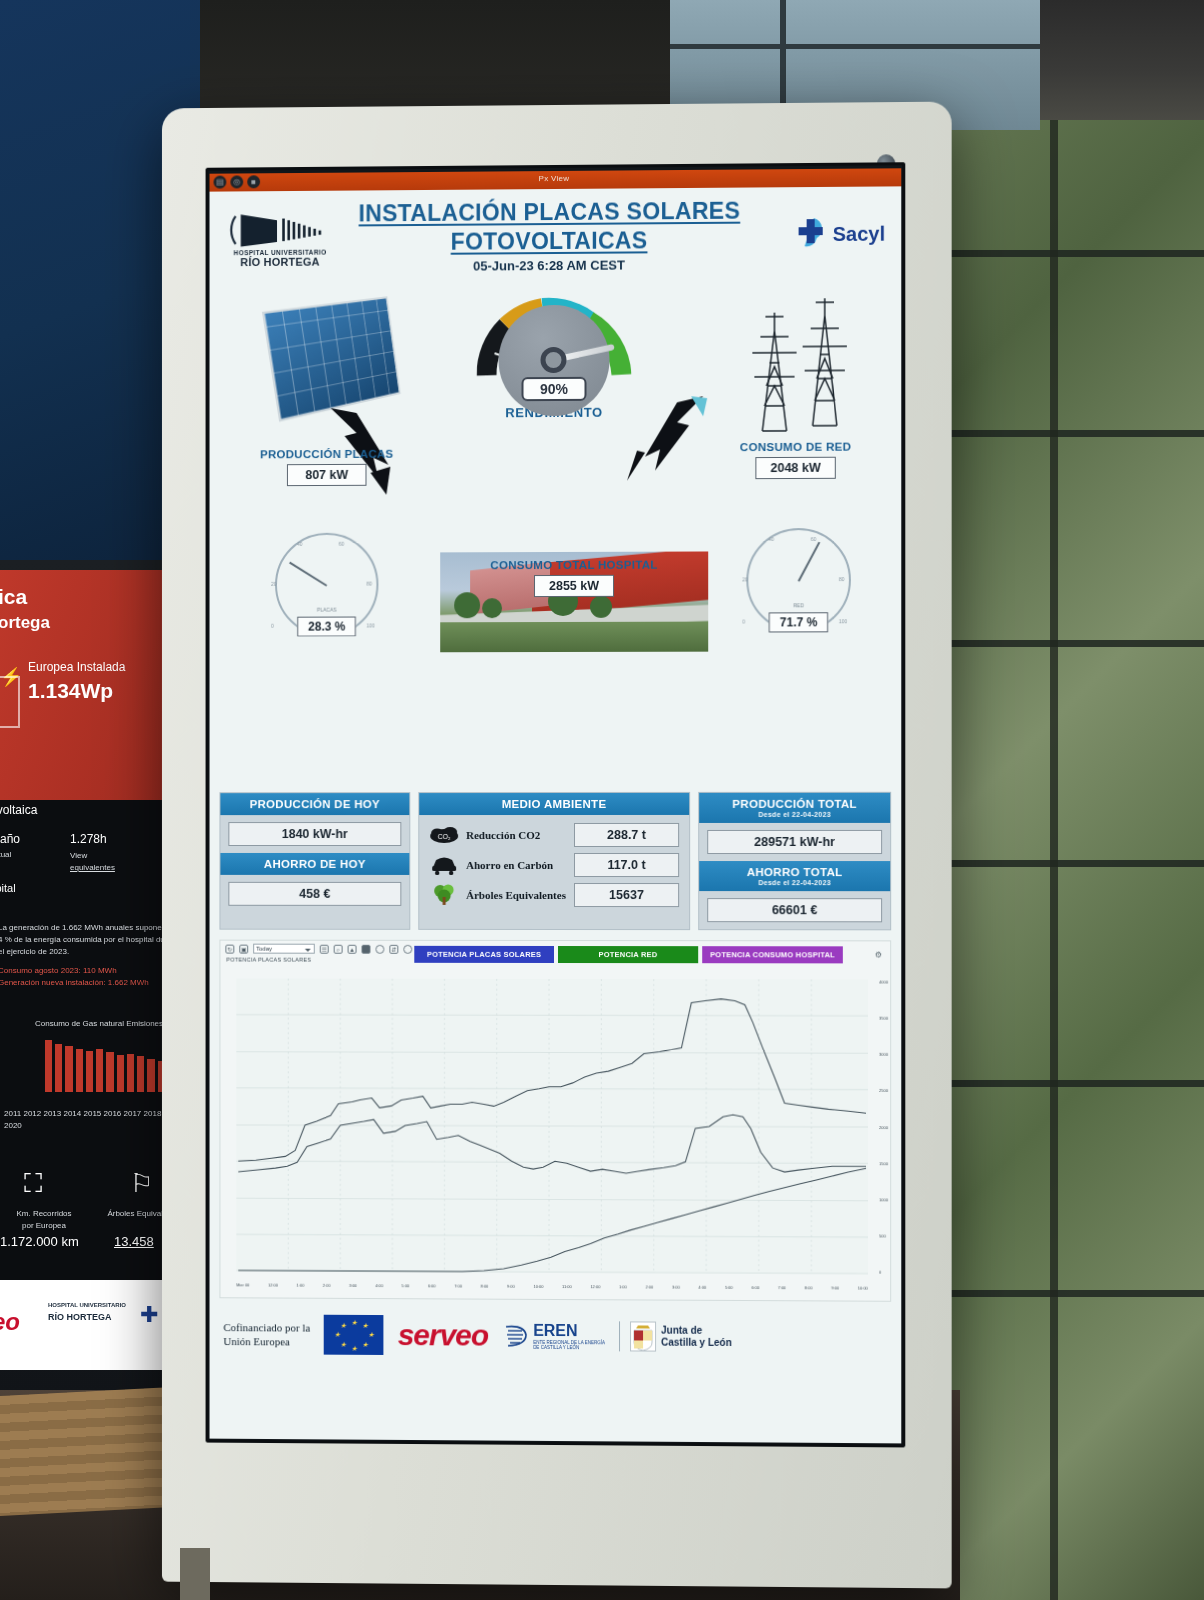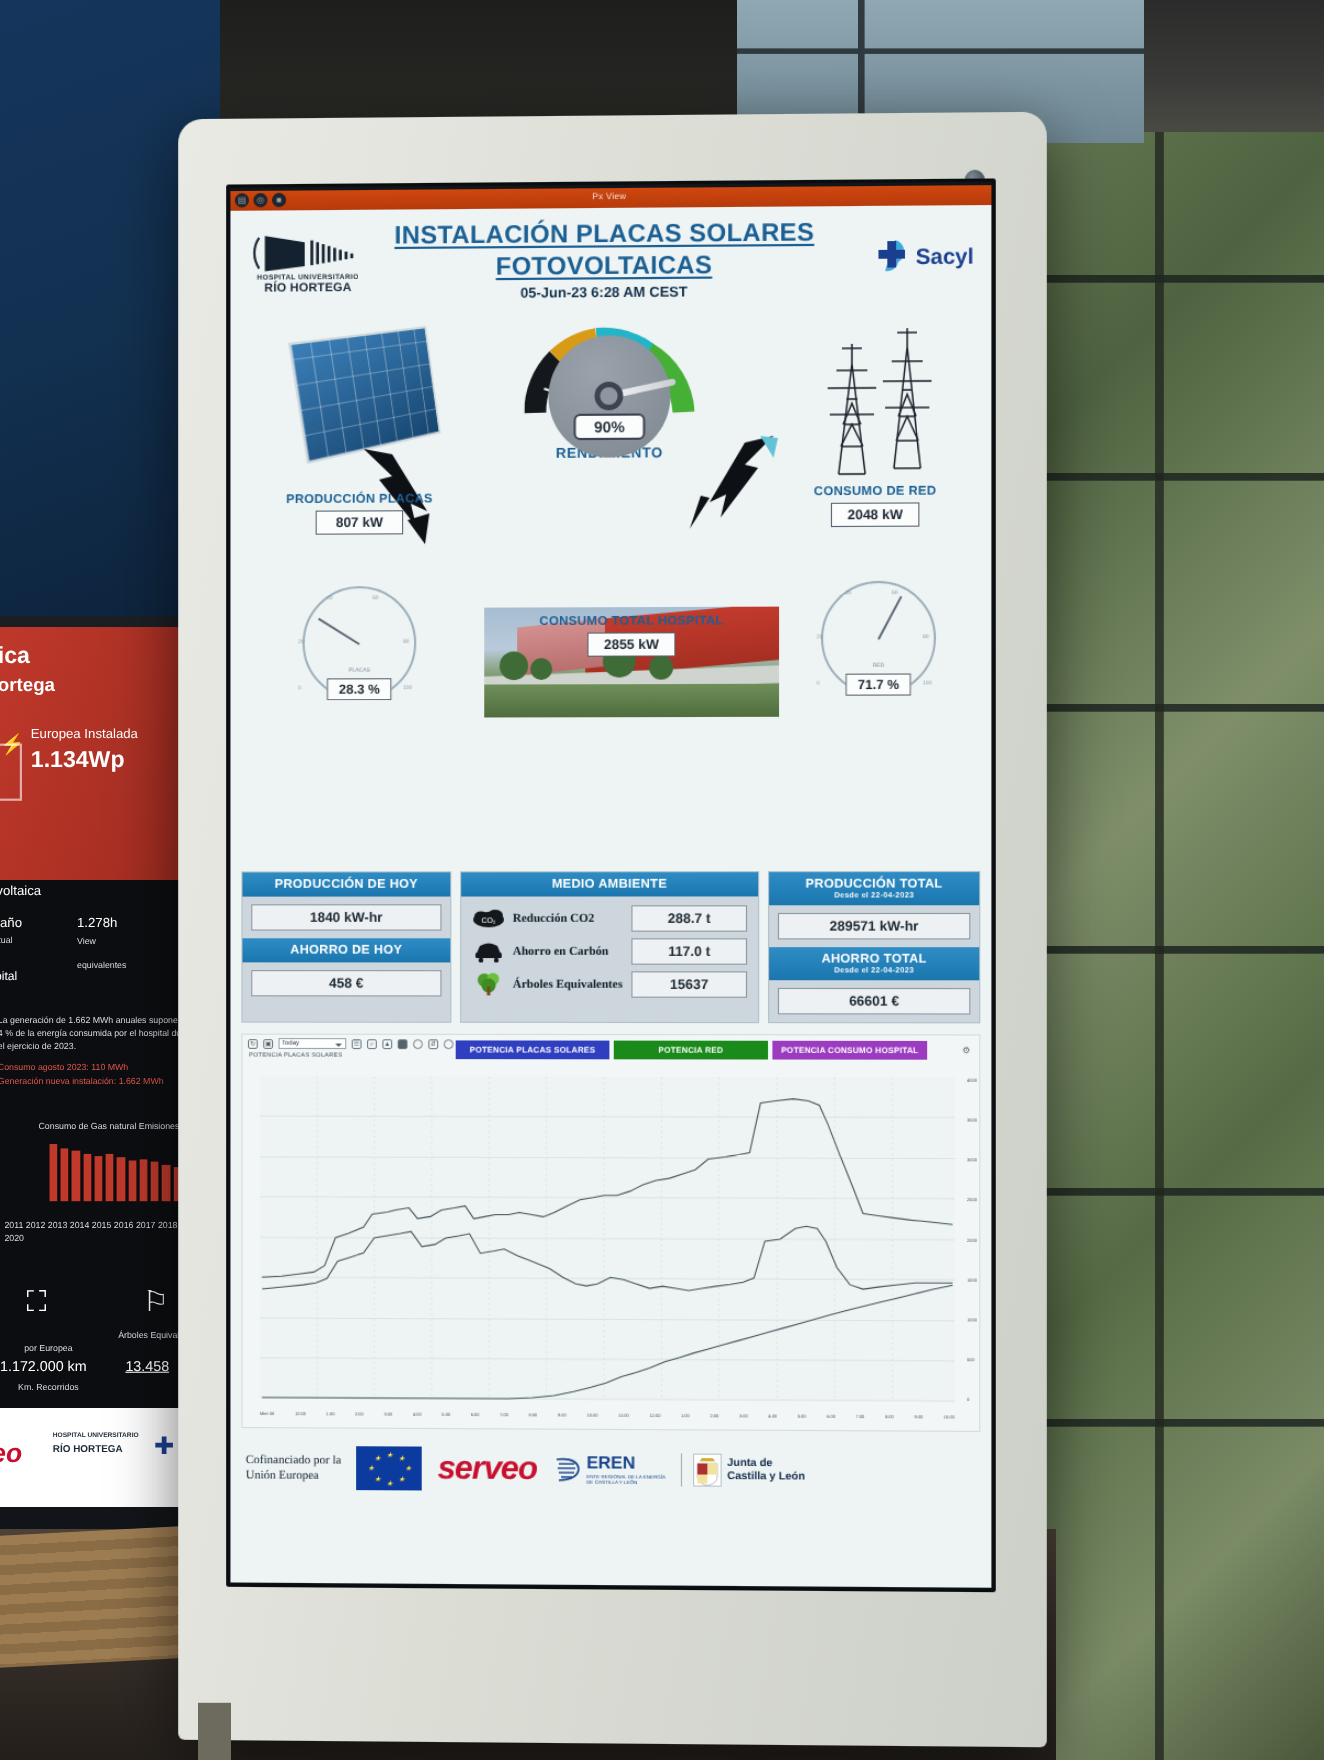--- a/index.html
+++ b/index.html
@@ -221,21 +221,21 @@
     <div class="poster-txt poster-big" style="left:8px; top:42px; font-size:17px;">ortega</div>
     <div class="poster-txt" style="left:38px; top:90px; font-size:12px;">Europea Instalada</div>
     <div class="poster-txt poster-big" style="left:38px; top:108px;">1.134Wp</div>
     <div style="position:absolute;left:10px;top:96px;color:#fff;font-size:18px;">⚡</div>
     <div style="position:absolute;left:8px;top:106px;width:22px;height:52px;border:2px solid #fff;opacity:.6;"></div>
     <div class="poster-txt" style="left:0px; top:233px; font-size:12px;">ovoltaica</div>
     <div class="poster-txt" style="left:0px; top:262px; font-size:12px;">h/año</div>
     <div class="poster-txt poster-small" style="left:0px; top:279px;">actual</div>
     <div class="poster-txt" style="left:80px; top:262px; font-size:12px;">1.278h</div>
     <div class="poster-txt poster-small" style="left:80px; top:280px;">View</div>
-    <div class="poster-txt poster-small" style="left:80px; top:302px;">equivalentes</div>
+    <div class="poster-txt poster-small" style="left:80px; top:292px;text-decoration:underline;">equivalentes</div>
     <div class="poster-txt" style="left:0px; top:312px; font-size:11px;">spital</div>
     <div class="poster-txt poster-small" style="left:8px; top:352px; width:185px;">La generación de 1.662 MWh anuales supone un</div>
     <div class="poster-txt poster-small" style="left:8px; top:364px; width:185px;">4 % de la energía consumida por el hospital durante</div>
     <div class="poster-txt poster-small" style="left:8px; top:376px; width:185px;">el ejercicio de 2023.</div>
     <div class="poster-txt poster-red-small" style="left:8px; top:395px;">Consumo agosto 2023: 110 MWh</div>
     <div class="poster-txt poster-red-small" style="left:8px; top:407px;">Generación nueva instalación: 1.662 MWh</div>
     <div class="poster-txt poster-small" style="left:45px; top:448px;">Consumo de Gas natural         Emisiones t CO2</div>
     <div class="mini-bars" style="left:55px; top:460px; height:62px;">
       <i style="height:84%"></i>
         <i style="height:78%"></i>
@@ -247,21 +247,21 @@
         <i style="height:60%"></i>
       <i style="height:62%"></i>
         <i style="height:58%"></i>
         <i style="height:54%"></i>
         <i style="height:50%"></i>
       <i style="height:46%"></i>
     </div>
     <div class="poster-txt poster-small" style="left:14px; top:538px;">2011 2012 2013 2014 2015 2016 2017 2018 2019 2020</div>
     <div style="position:absolute;left:34px;top:598px;color:#fff;font-size:26px;">⛶</div>
     <div style="position:absolute;left:140px;top:598px;color:#fff;font-size:26px;">⚐</div>
-    <div class="poster-txt poster-small" style="left:14px; top:638px; text-align:center; width:80px;margin-top:48px;">Km. Recorridos</div>
+    <div class="poster-txt poster-small" style="left:14px; top:638px; text-align:center; width:80px;">Km. Recorridos</div>
     <div class="poster-txt poster-small" style="left:14px; top:650px; text-align:center; width:80px;">por Europea</div>
     <div class="poster-txt" style="left:10px; top:664px; font-size:13px;">1.172.000 km</div>
     <div class="poster-txt poster-small" style="left:112px; top:638px; width:86px; text-align:center;">Árboles Equivalentes</div>
     <div class="poster-txt" style="left:124px; top:664px; font-size:13px;text-decoration:underline;">13.458</div>
     <div class="poster-foot">
       <div style="position:absolute;left:2px;top:28px;font-size:24px;font-weight:800;color:#c8102e;font-style:italic;">eo</div>
       <div style="position:absolute;left:58px;top:22px;font-size:6px;color:#1b2a3a;font-weight:700;">HOSPITAL UNIVERSITARIO</div>
       <div style="position:absolute;left:58px;top:32px;font-size:9px;color:#1b2a3a;font-weight:700;">RÍO HORTEGA</div>
       <div style="position:absolute;left:150px;top:22px;font-size:22px;color:#1b3f8f;">✚</div>
     </div>

